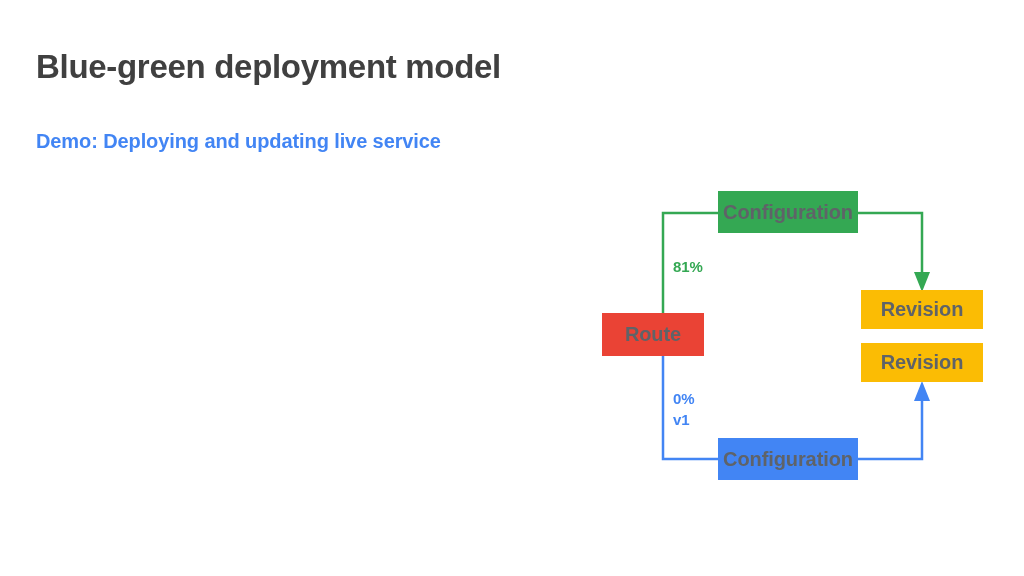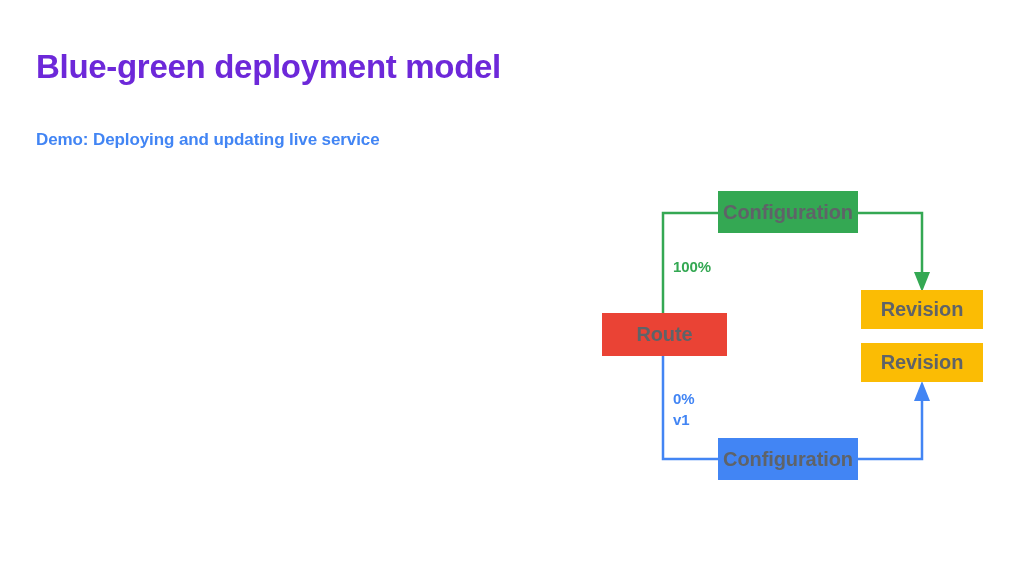--- a/index.html
+++ b/index.html
@@ -19,29 +19,29 @@
     inset: 0;
     width: 1024px;
     height: 576px;
   }
   #page-title {
     position: absolute;
     left: 36px;
     top: 48px;
     font-size: 33px;
     font-weight: bold;
-    color: #6d28d9;
+    color: #404040;
     letter-spacing: -0.3px;
     white-space: nowrap;
   }
   #page-subtitle {
     position: absolute;
     left: 36px;
     top: 130px;
-    font-size: 17px;
+    font-size: 20px;
     font-weight: bold;
     color: #4285f4;
     letter-spacing: -0.1px;
     white-space: nowrap;
   }
   #diagram {
     position: absolute;
     left: 0;
     top: 0;
     width: 1024px;
@@ -70,21 +70,21 @@
   #node-config-green {
     left: 718px;
     top: 191px;
     width: 140px;
     height: 42px;
     background: #34a853;
   }
   #node-route {
     left: 602px;
     top: 313px;
-    width: 125px;
+    width: 102px;
     height: 43px;
     background: #ea4335;
   }
   #node-revision-1 {
     left: 861px;
     top: 290px;
     width: 122px;
     height: 39px;
     background: #fbbc04;
   }
@@ -151,21 +151,21 @@
     <div class="node" id="node-config-green">Configuration</div>
 
     <div class="node" id="node-route">Route</div>
 
     <div class="node" id="node-revision-1">Revision</div>
 
     <div class="node" id="node-revision-2">Revision</div>
 
     <div class="node" id="node-config-blue">Configuration</div>
 
-    <div class="edge-label" id="label-green-traffic">100%</div>
+    <div class="edge-label" id="label-green-traffic">81%</div>
 
     <div class="edge-label" id="label-blue-traffic">
       <span class="line1">0%</span>
       <span class="line2">v1</span>
     </div>
 
   </div>
 </div>
 
 </body></html>

